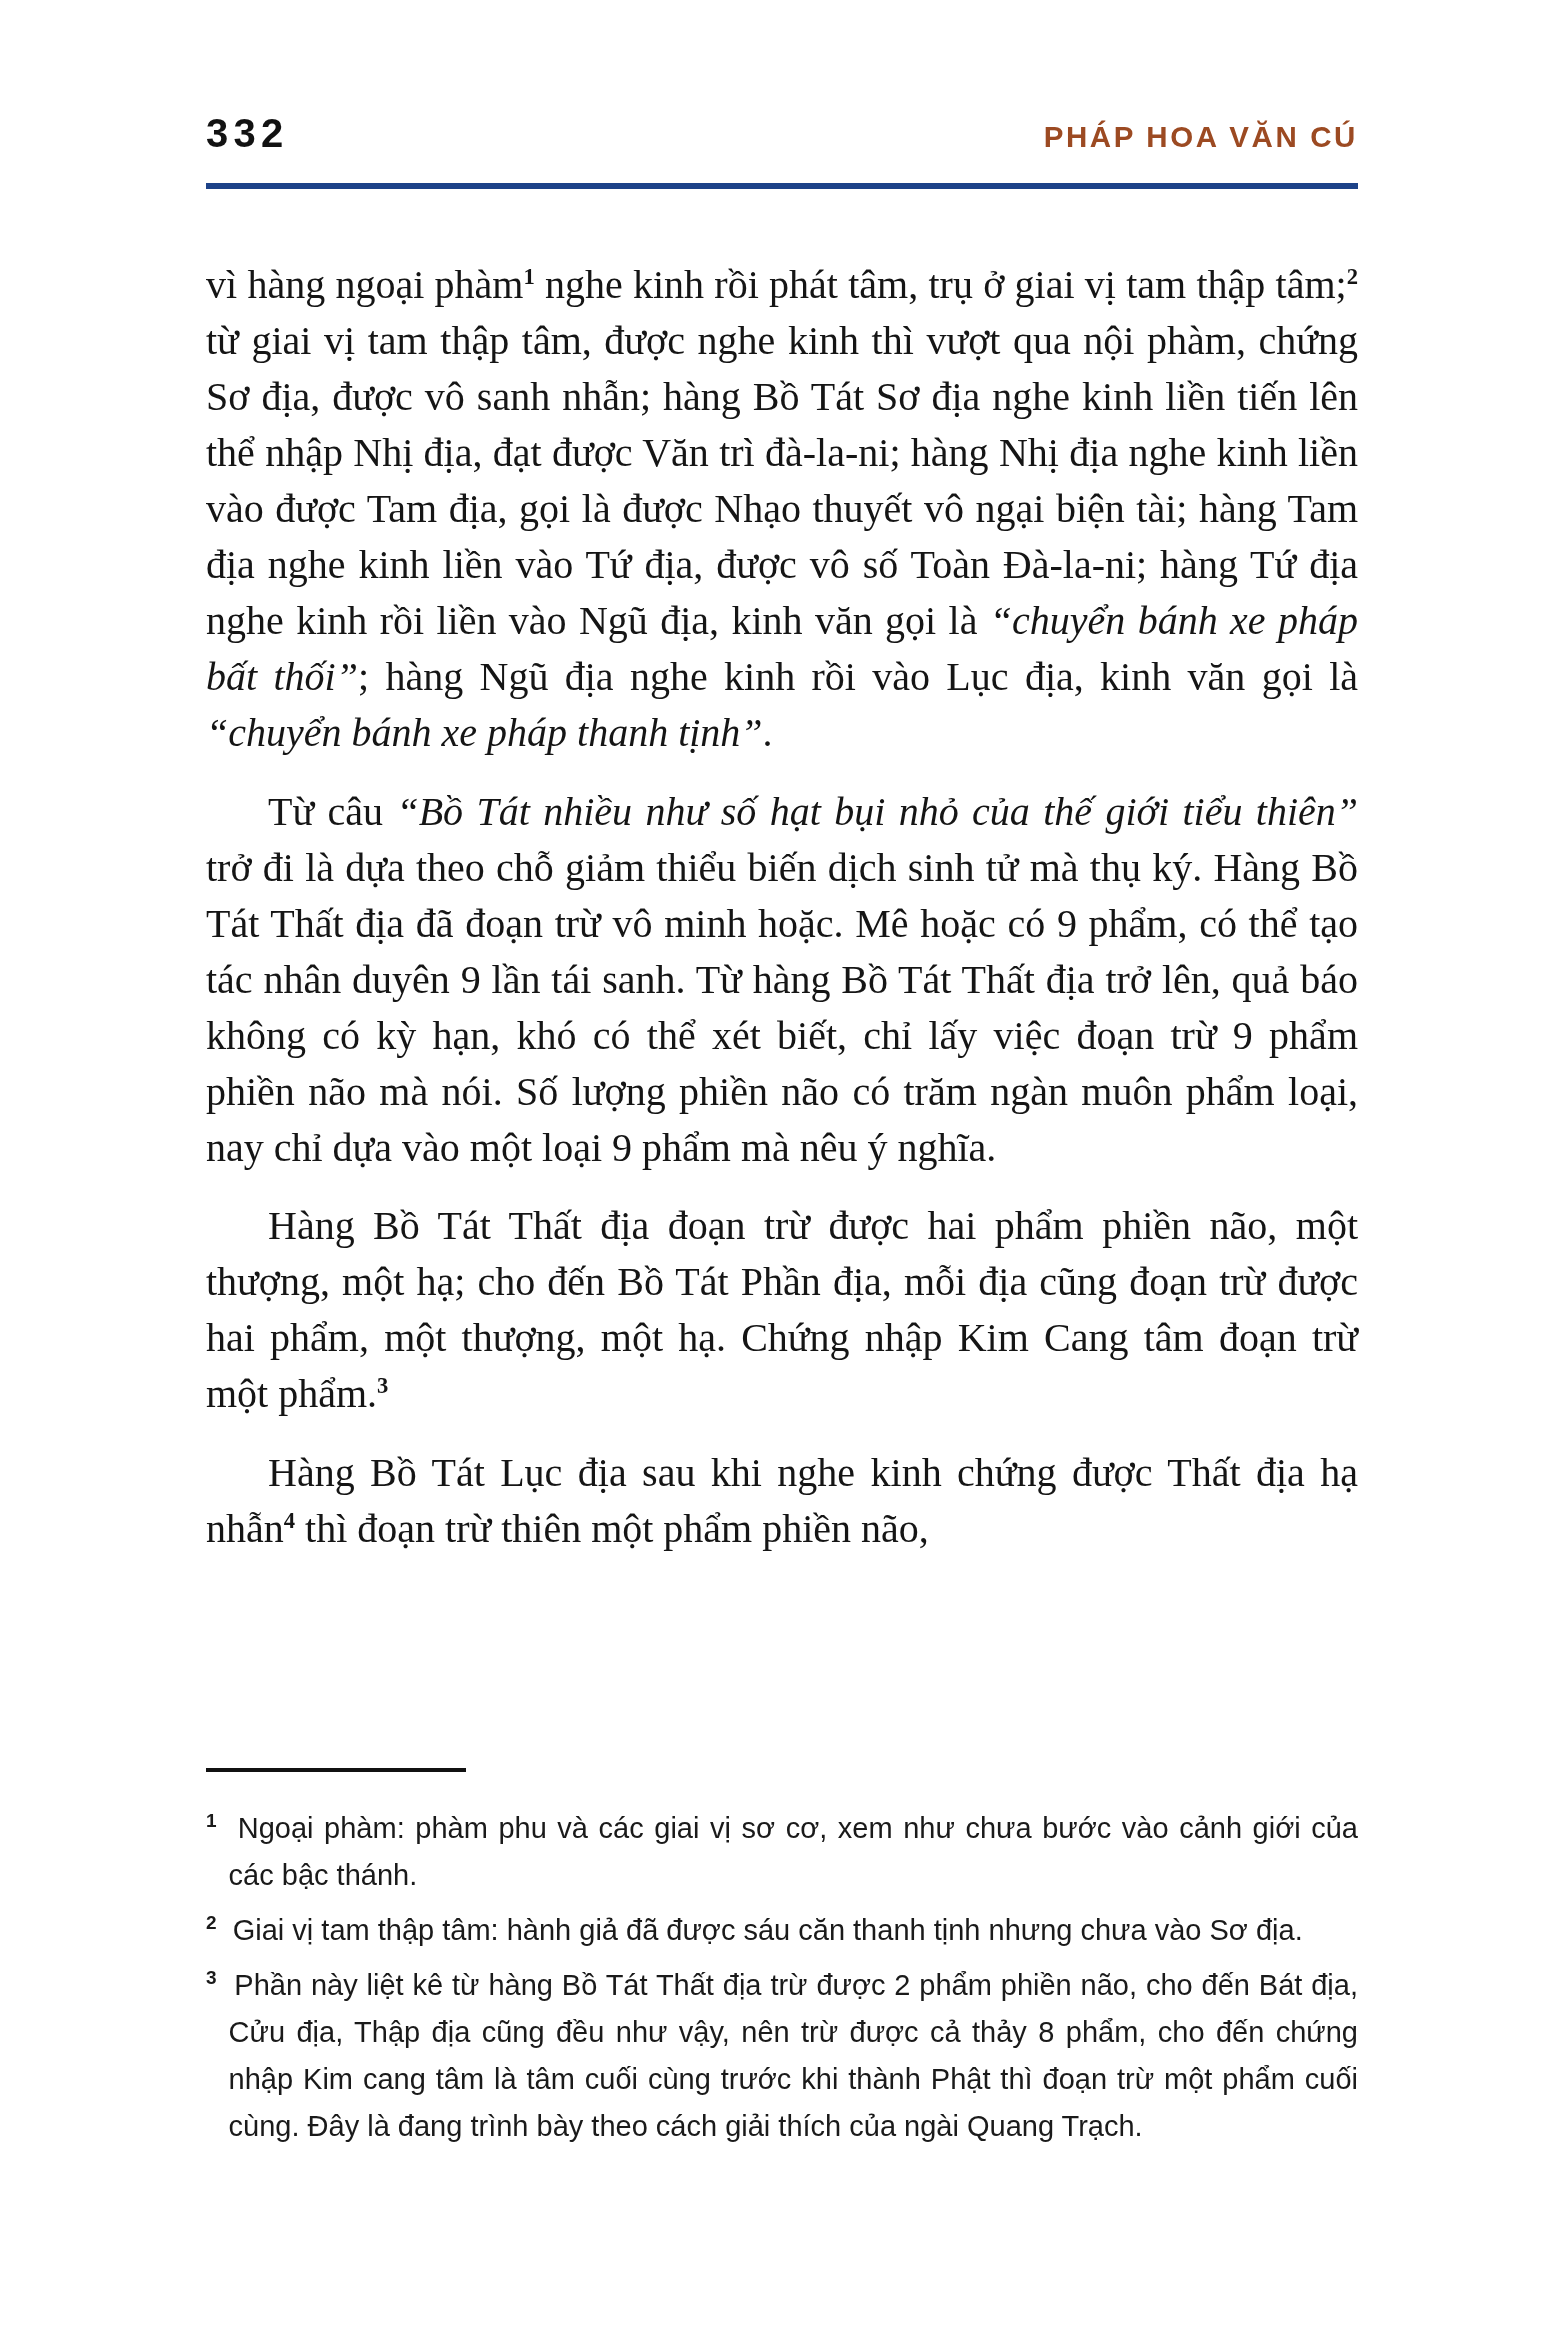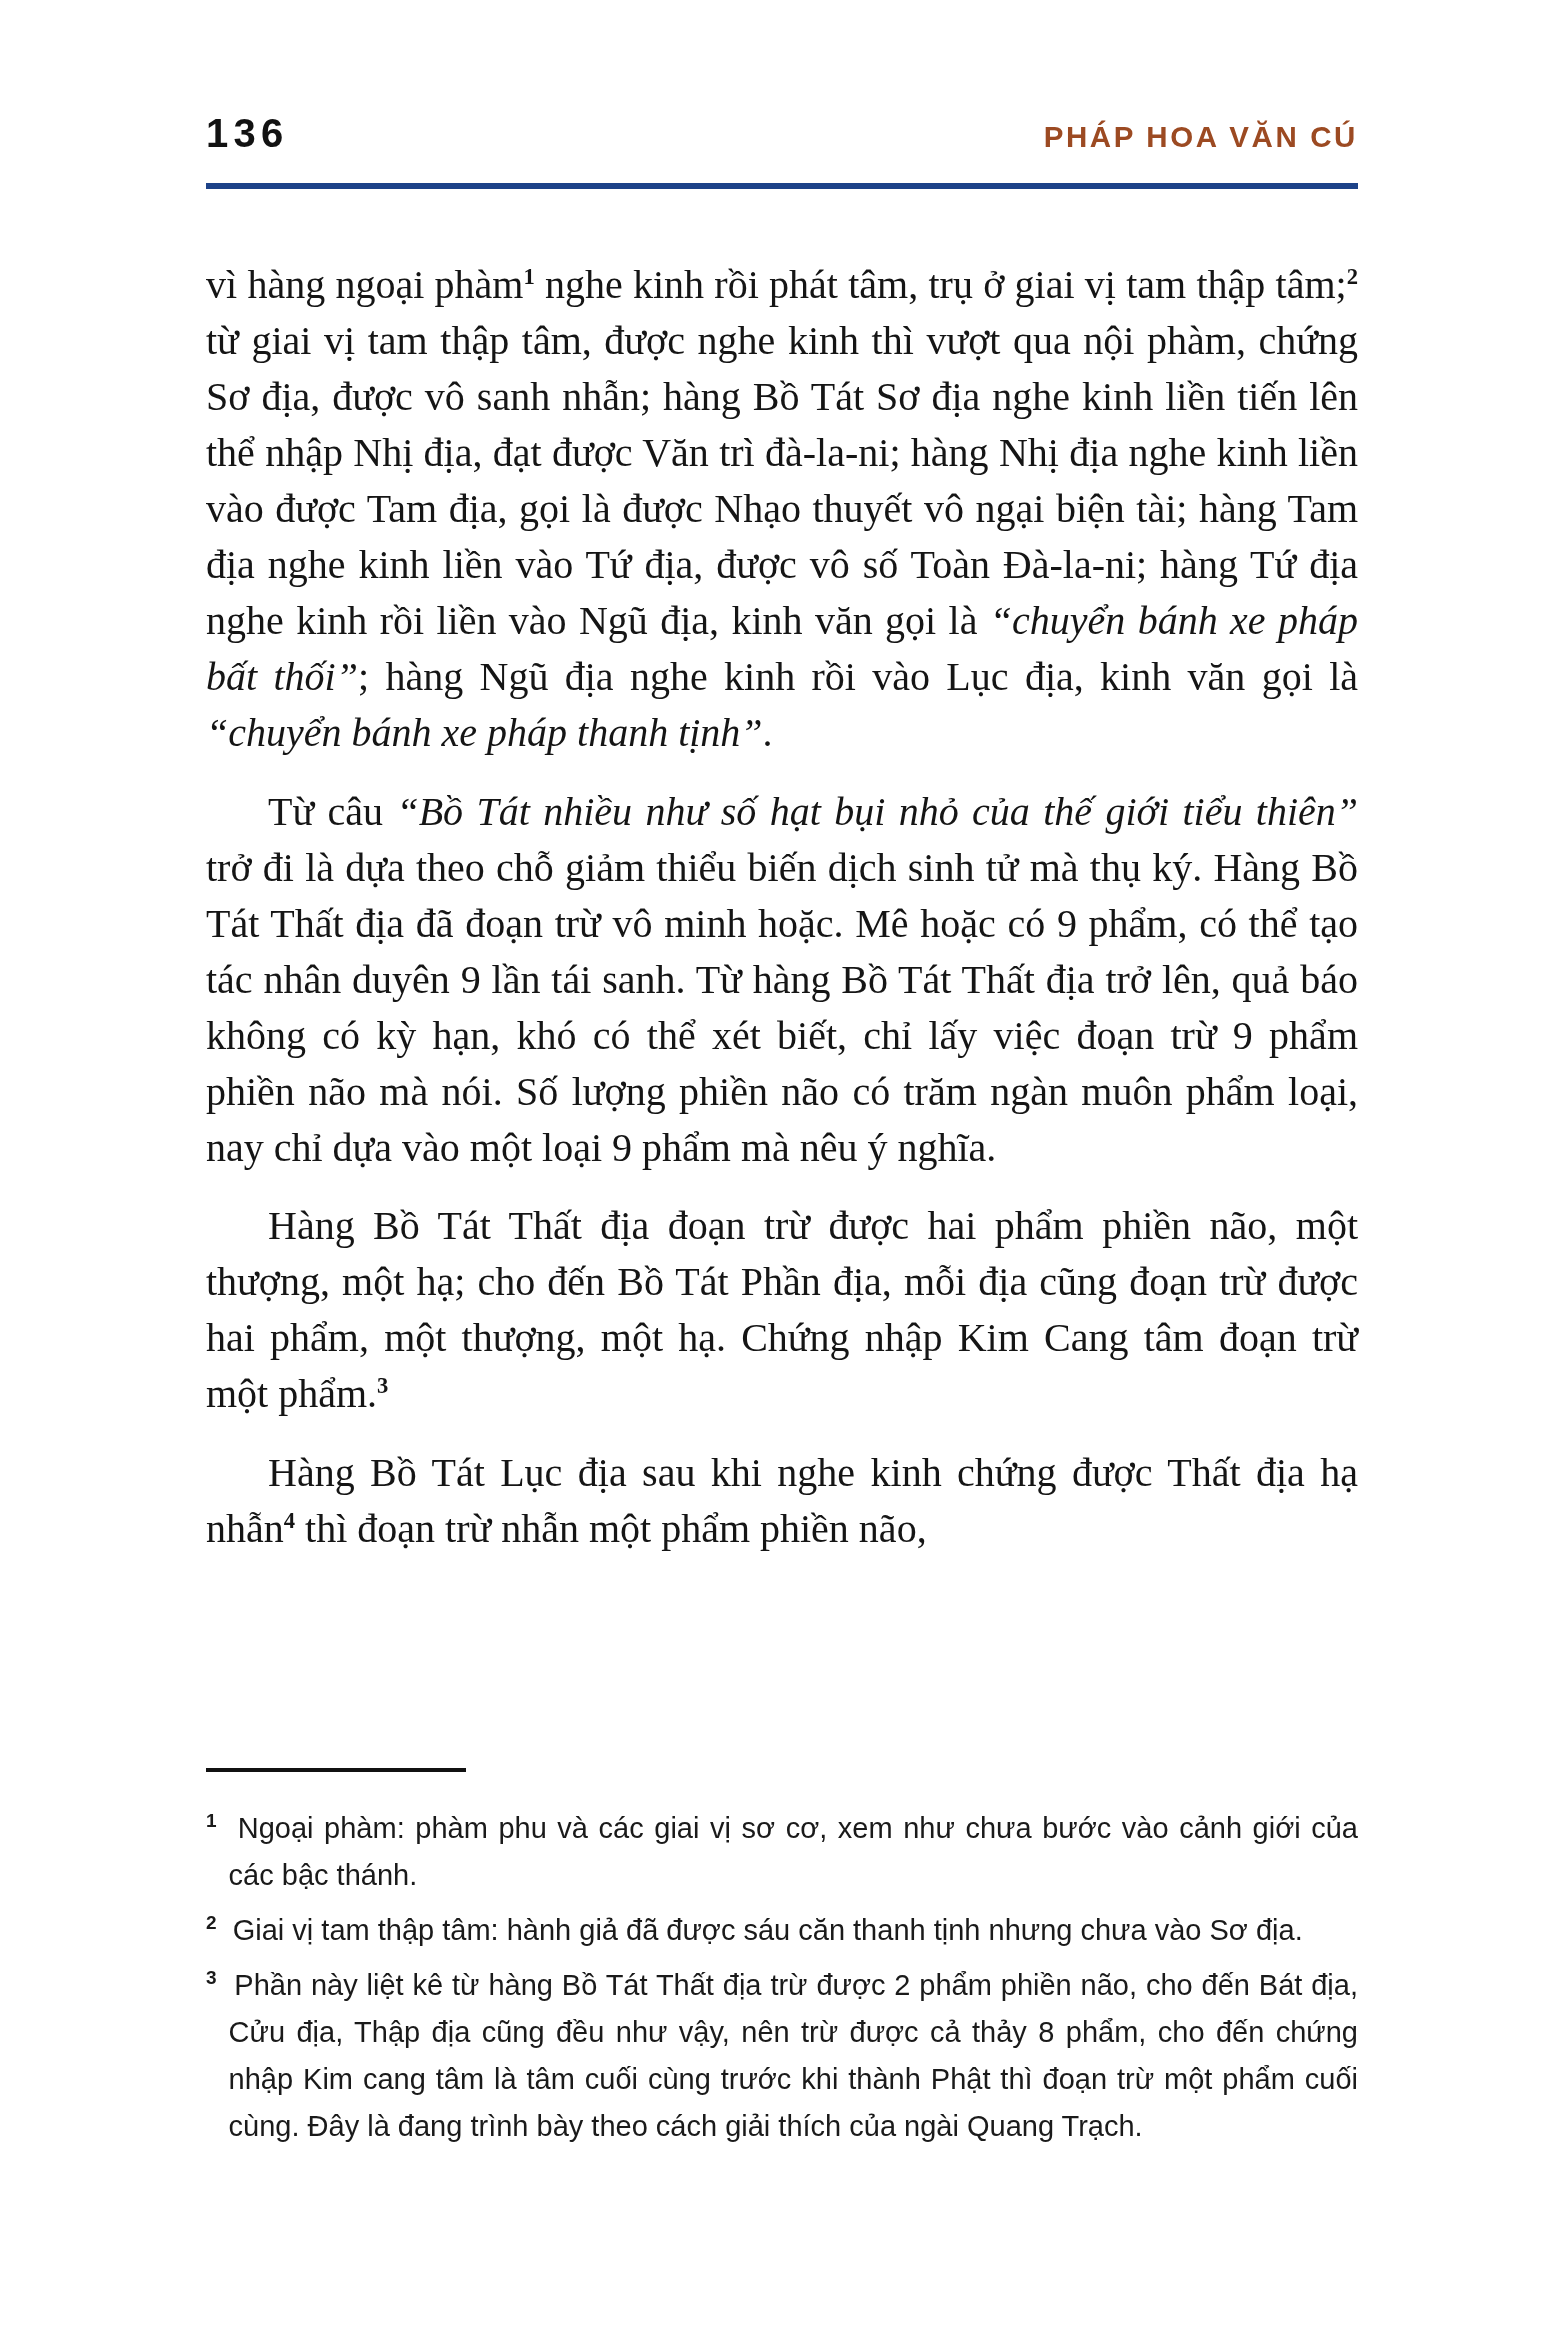--- a/index.html
+++ b/index.html
@@ -56,31 +56,31 @@
   .fn-marker{
     font-weight:bold;font-size:19px;line-height:0;vertical-align:super;
   }
 </style>
 </head>
 <body>
 
 <div class="page">
 
   <div class="header">
-    <span class="page-number">136</span>
+    <span class="page-number">332</span>
     <span class="running-title">PHÁP HOA VĂN CÚ</span>
   </div>
 
   <div class="rule-blue"></div>
 
   <div class="body-text">
       <p><span>vì hàng ngoại phàm</span><sup>1</sup><span> nghe kinh rồi phát tâm, trụ ở giai vị tam thập tâm;</span><sup>2</sup><span> từ giai vị tam thập tâm, được nghe kinh thì vượt qua nội phàm, chứng Sơ địa, được vô sanh nhẫn; hàng Bồ Tát Sơ địa nghe kinh liền tiến lên thể nhập Nhị địa, đạt được Văn trì đà-la-ni; hàng Nhị địa nghe kinh liền vào được Tam địa, gọi là được Nhạo thuyết vô ngại biện tài; hàng Tam địa nghe kinh liền vào Tứ địa, được vô số Toàn Đà-la-ni; hàng Tứ địa nghe kinh rồi liền vào Ngũ địa, kinh văn gọi là </span><span class="it">“chuyển bánh xe pháp bất thối”</span><span>; hàng Ngũ địa nghe kinh rồi vào Lục địa, kinh văn gọi là </span><span class="it">“chuyển bánh xe pháp thanh tịnh”</span><span>.</span></p>
       <p class="indent"><span>Từ câu </span><span class="it">“Bồ Tát nhiều như số hạt bụi nhỏ của thế giới tiểu thiên”</span><span> trở đi là dựa theo chỗ giảm thiểu biến dịch sinh tử mà thụ ký. Hàng Bồ Tát Thất địa đã đoạn trừ vô minh hoặc. Mê hoặc có 9 phẩm, có thể tạo tác nhân duyên 9 lần tái sanh. Từ hàng Bồ Tát Thất địa trở lên, quả báo không có kỳ hạn, khó có thể xét biết, chỉ lấy việc đoạn trừ 9 phẩm phiền não mà nói. Số lượng phiền não có trăm ngàn muôn phẩm loại, nay chỉ dựa vào một loại 9 phẩm mà nêu ý nghĩa.</span></p>
       <p class="indent"><span>Hàng Bồ Tát Thất địa đoạn trừ được hai phẩm phiền não, một thượng, một hạ; cho đến Bồ Tát Phần địa, mỗi địa cũng đoạn trừ được hai phẩm, một thượng, một hạ. Chứng nhập Kim Cang tâm đoạn trừ một phẩm.</span><sup>3</sup></p>
-      <p class="indent"><span>Hàng Bồ Tát Lục địa sau khi nghe kinh chứng được Thất địa hạ nhẫn</span><sup>4</sup><span> thì đoạn trừ nhẫn một phẩm phiền não,</span></p>
+      <p class="indent"><span>Hàng Bồ Tát Lục địa sau khi nghe kinh chứng được Thất địa hạ nhẫn</span><sup>4</sup><span> thì đoạn trừ thiên một phẩm phiền não,</span></p>
     </div>
 
   <div class="rule-footnote"></div>
 
   <div class="footnotes">
       <div class="footnote"><sup class="fn-marker">1</sup><span>&nbsp; Ngoại phàm: phàm phu và các giai vị sơ cơ, xem như chưa bước vào cảnh giới của các bậc thánh.</span></div>
       <div class="footnote"><sup class="fn-marker">2</sup><span>&nbsp; Giai vị tam thập tâm: hành giả đã được sáu căn thanh tịnh nhưng chưa vào Sơ địa.</span></div>
       <div class="footnote"><sup class="fn-marker">3</sup><span>&nbsp; Phần này liệt kê từ hàng Bồ Tát Thất địa trừ được 2 phẩm phiền não, cho đến Bát địa, Cửu địa, Thập địa cũng đều như vậy, nên trừ được cả thảy 8 phẩm, cho đến chứng nhập Kim cang tâm là tâm cuối cùng trước khi thành Phật thì đoạn trừ một phẩm cuối cùng. Đây là đang trình bày theo cách giải thích của ngài Quang Trạch.</span></div>
     </div>
 

